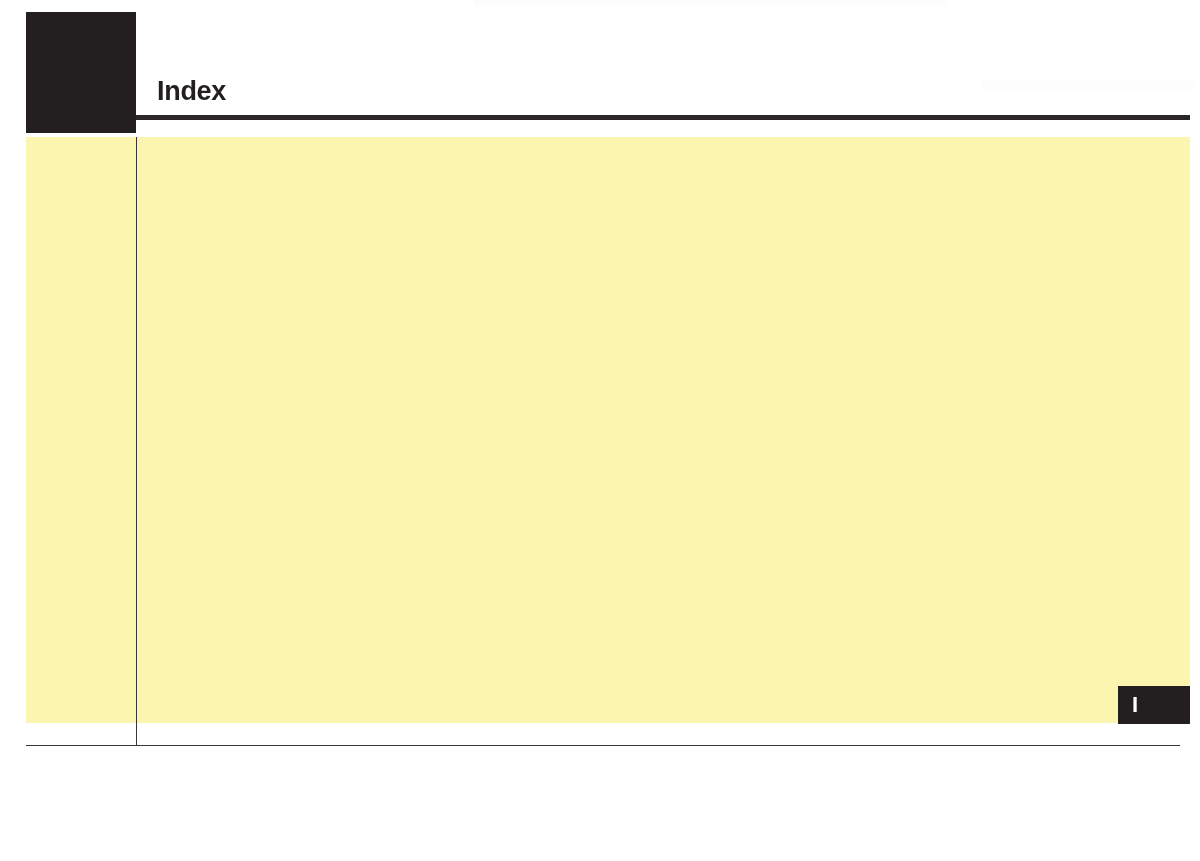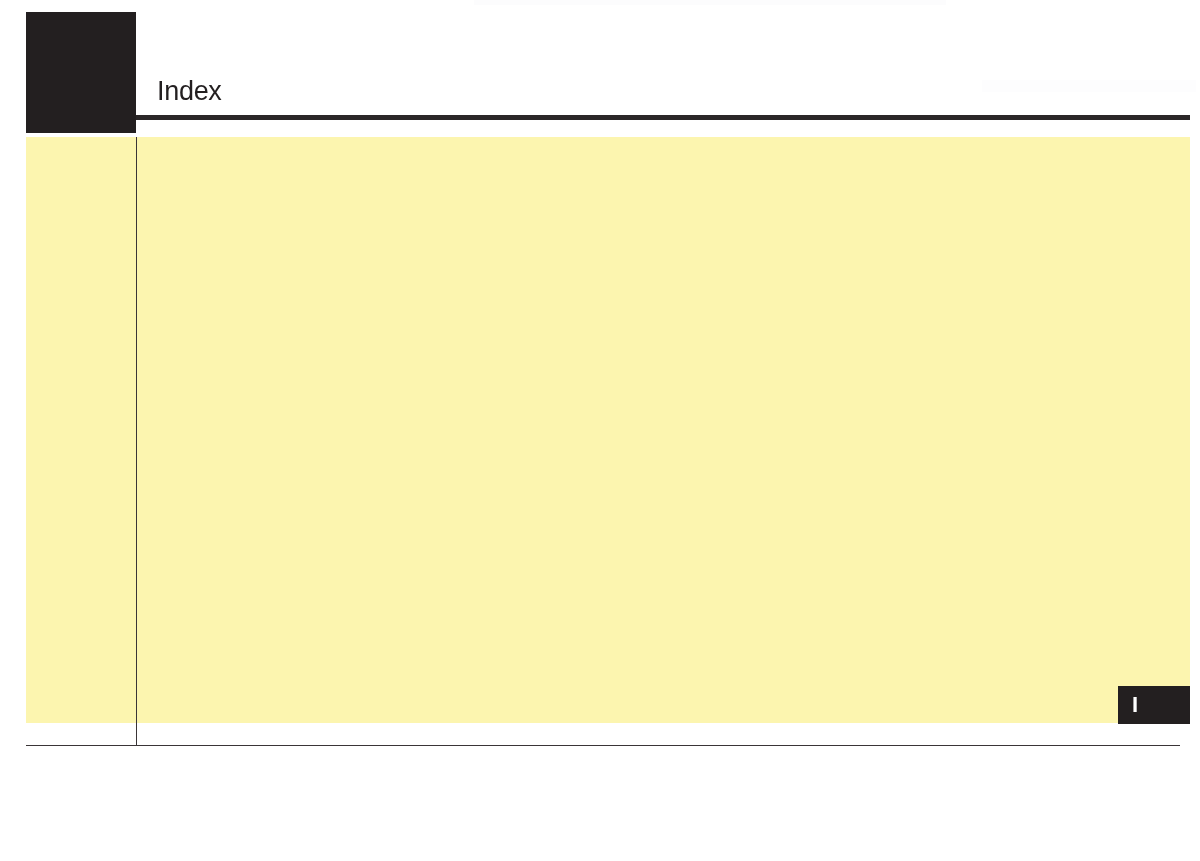--- a/index.html
+++ b/index.html
@@ -49,21 +49,21 @@
     height: 121px;
     background: #231f20;
   }
 
   
   #page-title {
     position: absolute;
     left: 157px;
     top: 78px;
     font-size: 27px;
-    font-weight: normal;
+    font-weight: bold;
     color: #231f20;
     letter-spacing: -0.3px;
     line-height: 1;
     white-space: nowrap;
   }
 
   
   #header-rule {
     position: absolute;
     left: 136px;

